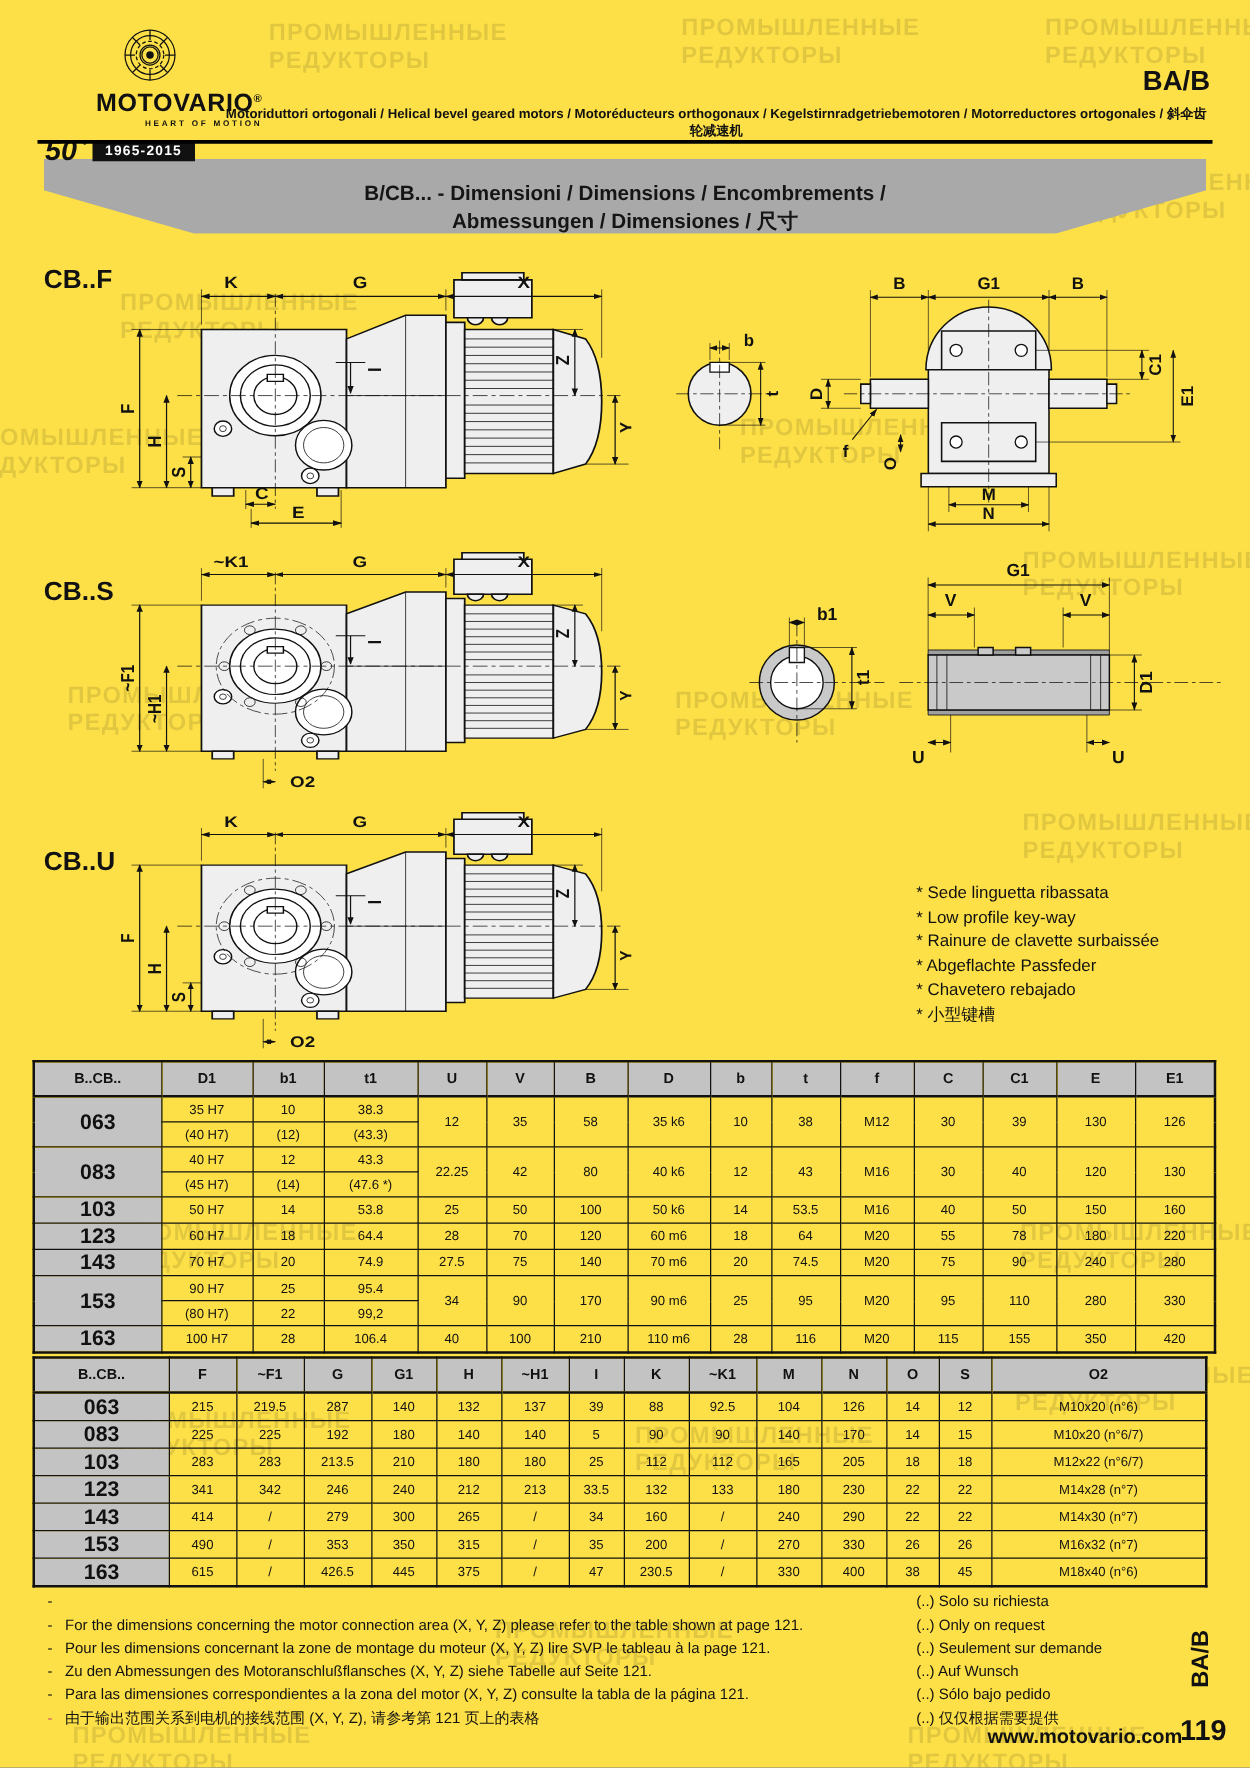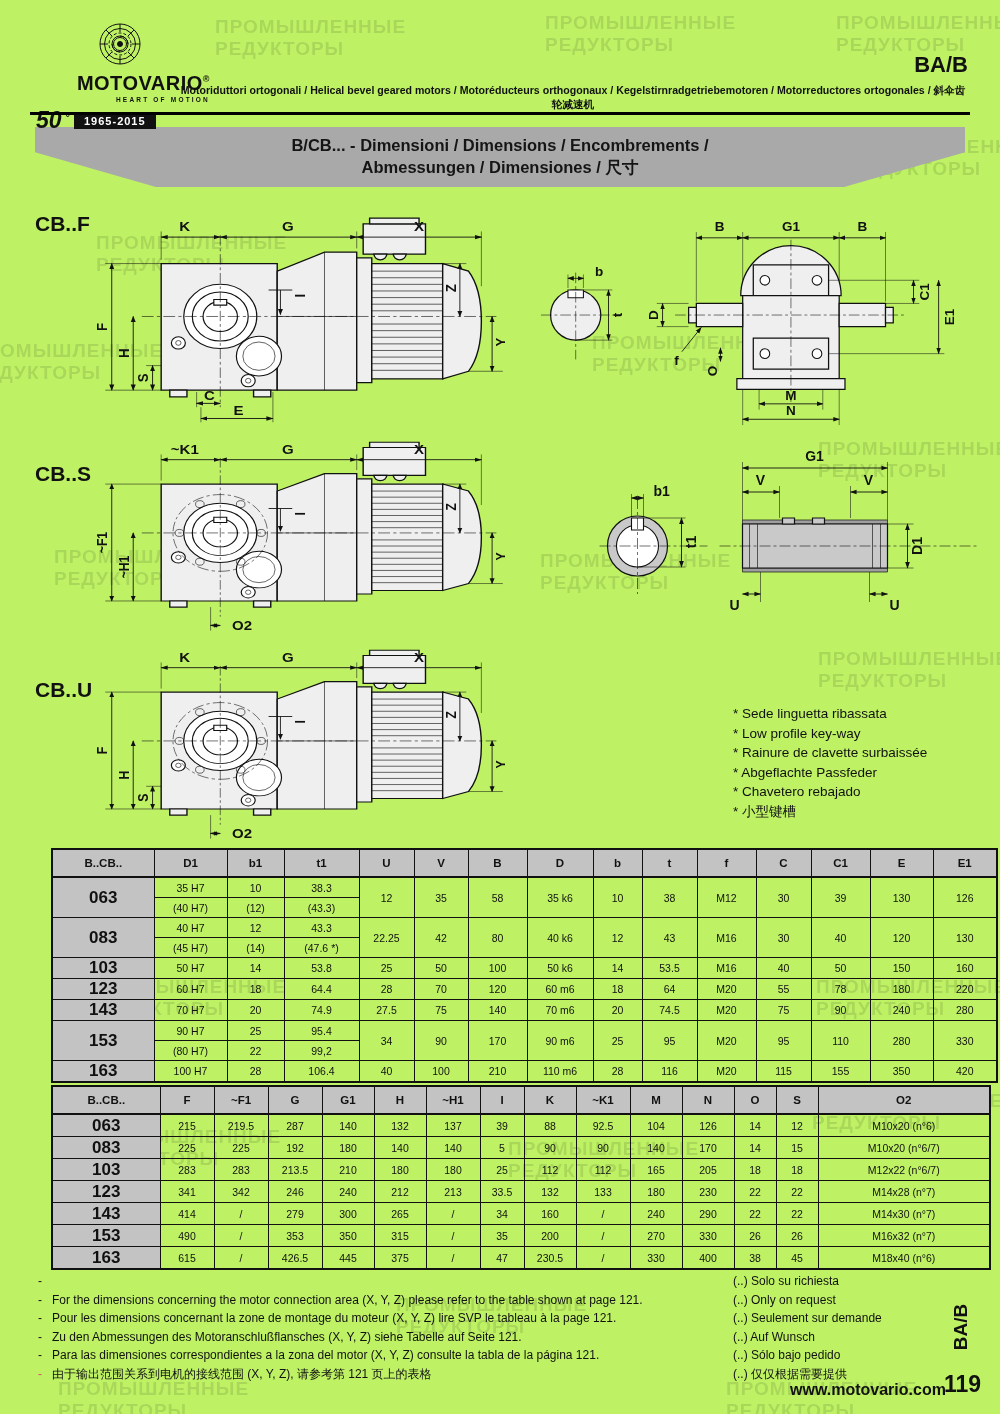--- a/index.html
+++ b/index.html
@@ -1,52 +1,52 @@
 <!DOCTYPE html>
 <html><head>
 <meta charset="utf-8">
 <style>
   html,body{margin:0;padding:0;background:#888}
-  .page{position:relative;width:1000px;height:1414px;background:#bef264;margin:0 auto;
+  .page{position:relative;width:1000px;height:1414px;background:#fde047;margin:0 auto;
         font-family:"Liberation Sans",sans-serif;color:#111;overflow:hidden}
   .wm{position:absolute;z-index:0;color:rgba(0,0,0,0.11);font-weight:bold;font-size:19px;
       line-height:22px;letter-spacing:1px;white-space:nowrap;pointer-events:none}
   
   .logo{position:absolute;left:30px;top:18px;width:180px;text-align:right;z-index:2}
   .rosette{display:block;margin:0 auto}
   .brand{font-size:20px;font-weight:bold;letter-spacing:.5px;margin-top:2px}
   .brand .reg{font-size:9px;vertical-align:super}
   .tagline{font-size:6.5px;letter-spacing:2.2px;font-weight:bold;margin-top:1px}
   .anniv{margin-top:4px;display:flex;align-items:center;justify-content:flex-start;gap:4px;padding-left:6px}
   .fifty{font-size:23px;font-weight:bold;font-style:italic}
   .deg{font-size:11px;font-weight:bold;vertical-align:top;margin-top:-8px}
   .yearbox{background:#111;color:#fff;font-size:11px;font-weight:bold;padding:2px 10px;letter-spacing:1px}
   .code{position:absolute;right:32px;top:52px;font-size:22px;font-weight:bold;z-index:2}
   .subtitle{position:absolute;right:32px;top:84px;width:790px;text-align:center;
             font-size:10.6px;font-weight:bold;z-index:2}
   .rule{position:absolute;left:30px;right:30px;top:112px;height:2.5px;background:#000;z-index:2}
   
   .banner{position:absolute;left:35px;top:127px;width:930px;height:60px;background:#a9a9a9;z-index:1;
           clip-path:polygon(0 0,100% 0,100% 42%,87% 100%,13% 100%,0 42%);
-          text-align:center;font-weight:bold;font-size:16.5px;line-height:22px;padding-top:7px;box-sizing:border-box;color:#151515}
+          text-align:center;font-weight:bold;font-size:16.5px;line-height:22px;padding-top:17px;box-sizing:border-box;color:#151515}
   
   .drw{position:absolute;z-index:1}
   .dlabel{position:absolute;font-size:21px;font-weight:bold;z-index:2}
   .o{fill:#efefef;stroke:#111;stroke-width:1.3}
   .ow{fill:#fff;stroke:#111;stroke-width:1.1}
   .thin{stroke:#111;stroke-width:.65;fill:none}
   .cl{stroke:#111;stroke-width:.6;stroke-dasharray:11 3 3 3;fill:none}
   .dim{stroke:#111;stroke-width:.9;fill:none}
   .ext{stroke:#111;stroke-width:.55;fill:none}
   .dl{font-family:"Liberation Sans",sans-serif;font-size:14px;font-weight:bold;fill:#111}
   .gray{fill:#c9c9c9;stroke:#111;stroke-width:1.2}
   .dgray{fill:#9f9f9f;stroke:#111;stroke-width:.7}
   .starnotes{position:absolute;left:733px;top:704px;font-size:13.5px;line-height:19.5px;z-index:1}
   
-  .dims-table{position:absolute;left:51px;border-collapse:collapse;table-layout:fixed;width:836px;
+  .dims-table{position:absolute;left:26px;border-collapse:collapse;table-layout:fixed;width:836px;
               font-size:10.5px;text-align:center;z-index:1;border:2px solid #111}
   .dims-table th,.dims-table td{border:1px solid #111;padding:0 1px;height:19px;font-weight:normal;overflow:hidden}
   .dims-table thead th{background:#c3c3c3;font-weight:bold;font-size:11.5px;height:26px;border-bottom:2px solid #111}
   .dims-table tbody th{background:#c3c3c3;font-weight:bold;font-size:17px;border-right:1.5px solid #111}
   .dims-table tr.major th,.dims-table tr.major td{border-top:1.5px solid #111}
   #table1{top:848px}
   #table2{top:1085px}
   #table2 tbody td{height:21px}
   
   .fnotes{position:absolute;left:38px;top:1272px;width:680px;font-size:12px;line-height:18.5px;z-index:1}

